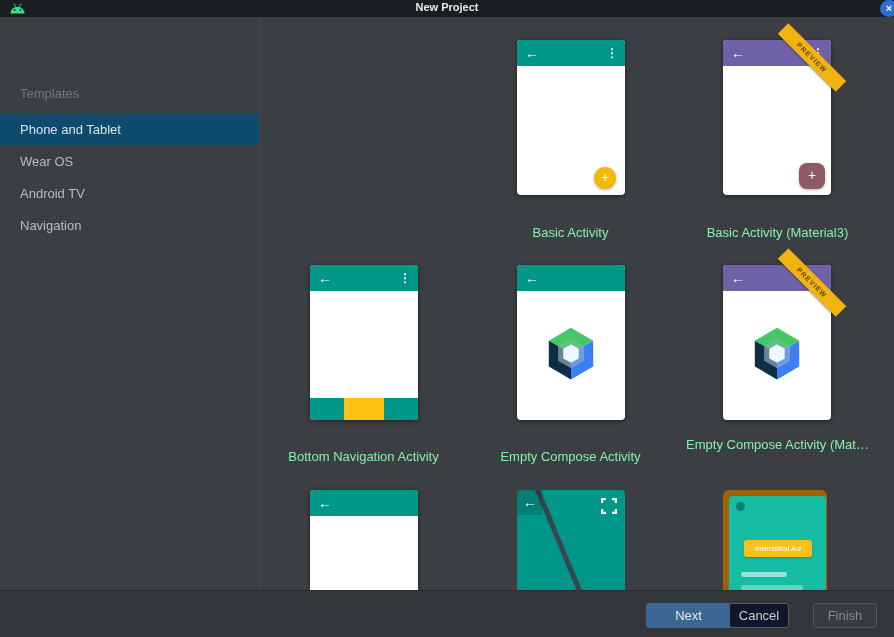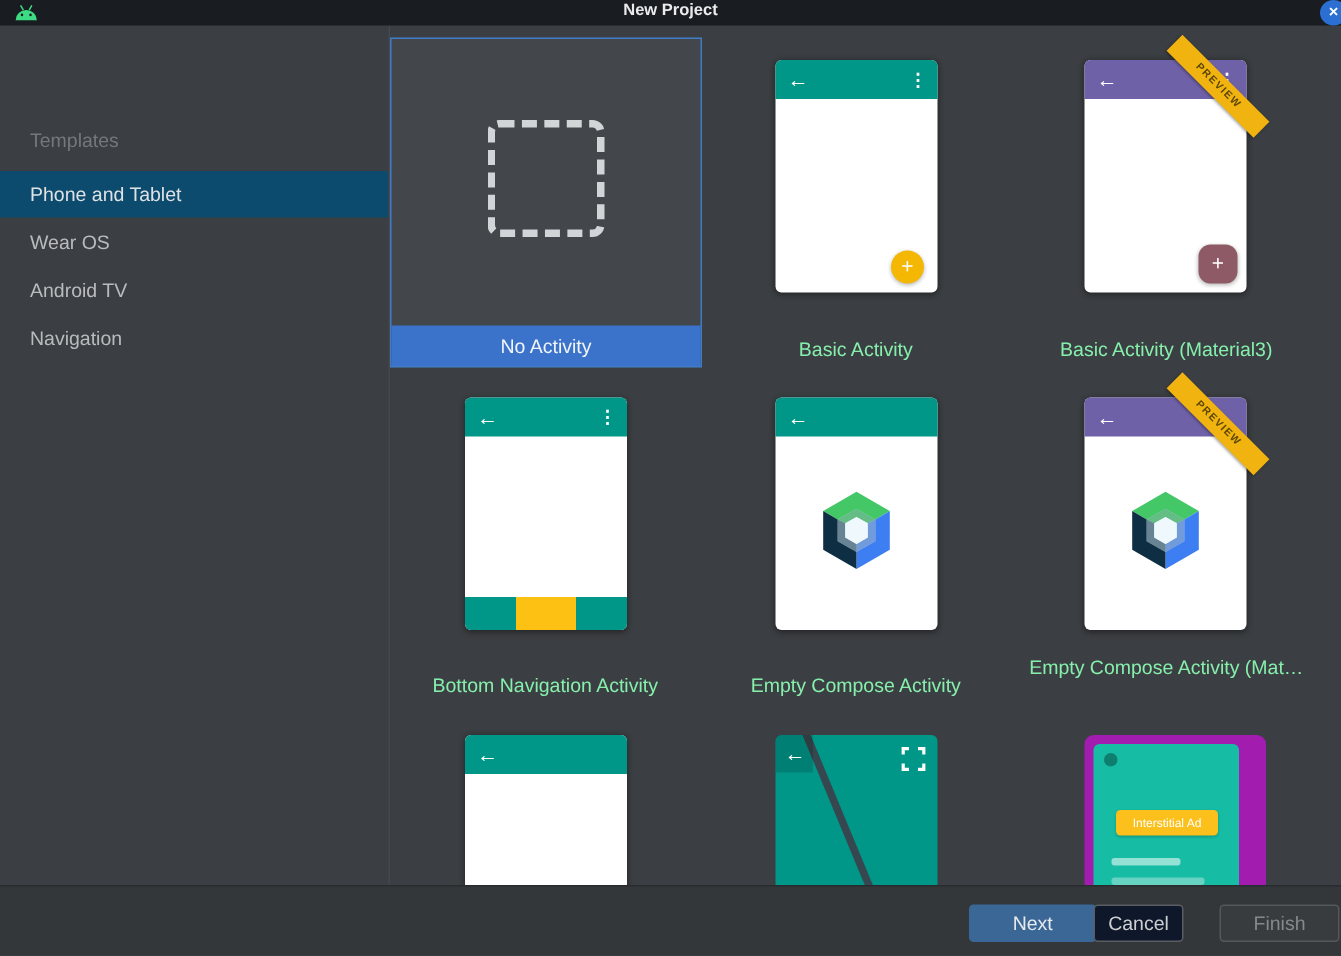--- a/index.html
+++ b/index.html
@@ -42,21 +42,21 @@
   .bottom-nav .yellow-seg { position:absolute; left:34px; top:0; width:40px; height:22px; background:#fcc112; }
   .compose-logo { position:absolute; left:24px; top:58px; width:60px; height:60px; }
 
   
   .col-label { position:absolute; width:207px; text-align:center; color:#86efac; font-size:13px; }
 
   
   .fullscreen-card { position:absolute; left:257px; top:473px; width:108px; height:110px; background:#009688; border-radius:4px 4px 0 0; overflow:hidden; cursor:pointer; }
   .fs-backbox { position:absolute; left:0; top:0; width:25px; height:25px; background:rgba(0,0,0,.14); }
   .fs-icon { position:absolute; right:8px; top:8px; width:16px; height:16px; }
-  .ad-card { position:absolute; left:463px; top:473px; width:121px; height:110px; background:#a21caf; border-radius:6px; overflow:hidden; cursor:pointer; }
+  .ad-card { position:absolute; left:463px; top:473px; width:104px; height:110px; background:#a16207; border-radius:6px; overflow:hidden; cursor:pointer; }
   .ad-inner { position:absolute; left:6px; top:6px; width:97px; height:110px; background:#16bca4; border-radius:4px; }
   .ad-dot { position:absolute; left:7px; top:6px; width:9px; height:9px; border-radius:50%; background:rgba(0,0,0,.32); }
   .ad-chip { position:absolute; left:15px; top:44px; width:68px; height:17px; background:#fcc01c; border-radius:3px; color:#fff; font-size:8px; text-align:center; line-height:17px; box-shadow:0 1px 2px rgba(0,0,0,.2); }
   .ad-line { position:absolute; left:12px; height:5px; border-radius:2px; }
 
   
   .footer { position:absolute; left:0; top:590px; width:894px; height:47px; background:#33373a; border-top:1px solid #292c2f; z-index:30; }
   .btn { position:absolute; top:12px; height:25px; border-radius:3px; font-size:13px; font-family:"Liberation Sans",sans-serif; text-align:center; line-height:23px; cursor:pointer; }
   .btn-disabled { background:#383c3f; border:1px solid #54585b; color:#85888c; cursor:default; }
   .btn-primary { background:#3a6795; border:1px solid #3a6795; color:#e8ebee; }
@@ -85,24 +85,20 @@
     <div class="sidebar-header">Templates</div>
     <div class="side-item selected" style="top:66px;">Phone and Tablet</div>
     <div class="side-item" style="top:130px;">Android TV</div>
     <div class="side-item" style="top:98px;">Wear OS</div>
     <div class="side-item" style="top:162px;">Navigation</div>
   </div>
   <div class="v-divider"></div>
 
   <div class="grid">
 
-    <div class="tile-selected">
-      <div class="dashed-square"></div>
-      <div class="tile-label">No Activity</div>
-    </div>
 
     <div class="card" style="left:257px; top:23px;">
       <div class="card-header hdr-teal">
         <span class="back-arrow">←</span>
         <span class="kebab">⋮</span>
       </div>
       <div class="fab-circle">+</div>
     </div>
     <div class="col-label" style="left:207px; top:208px;">Basic Activity</div>
 
@@ -194,16 +190,16 @@
 
       </div>
     </div>
 
   </div>
 
   <div class="footer">
     <div class="btn btn-disabled" style="left:556px; width:76px;margin-top:45px;">Previous</div>
     <div class="btn btn-primary" style="left:646px; width:85px;">Next</div>
     <div class="btn btn-default" style="left:729px; width:60px;">Cancel</div>
-    <div class="btn btn-disabled" style="left:813px; width:80px;">Finish</div>
+    <div class="btn btn-disabled" style="left:813px; width:64px;">Finish</div>
   </div>
 
 </div>
 
 </body></html>

